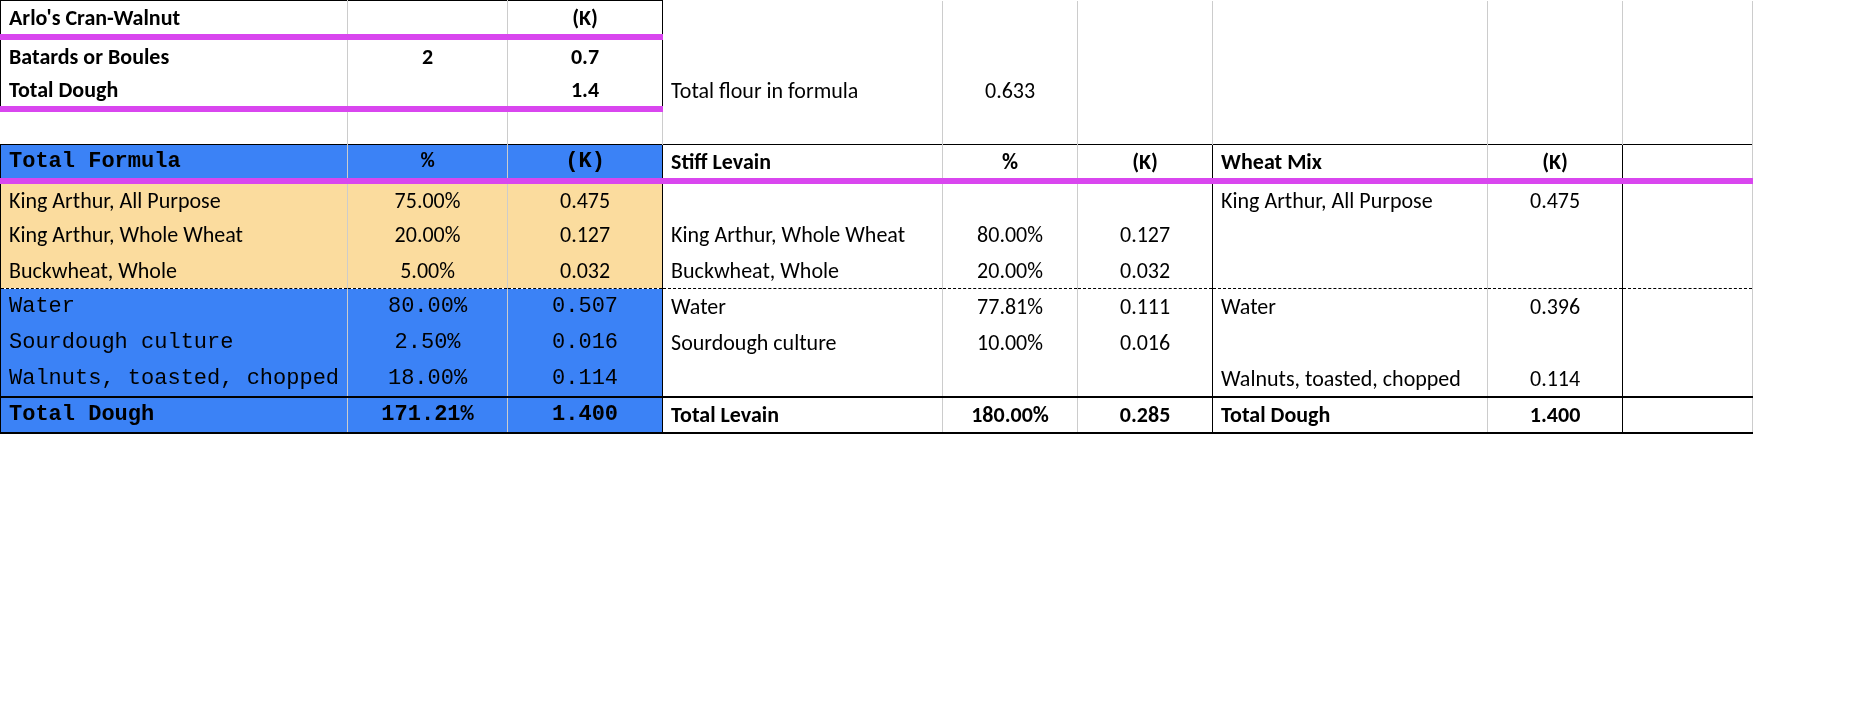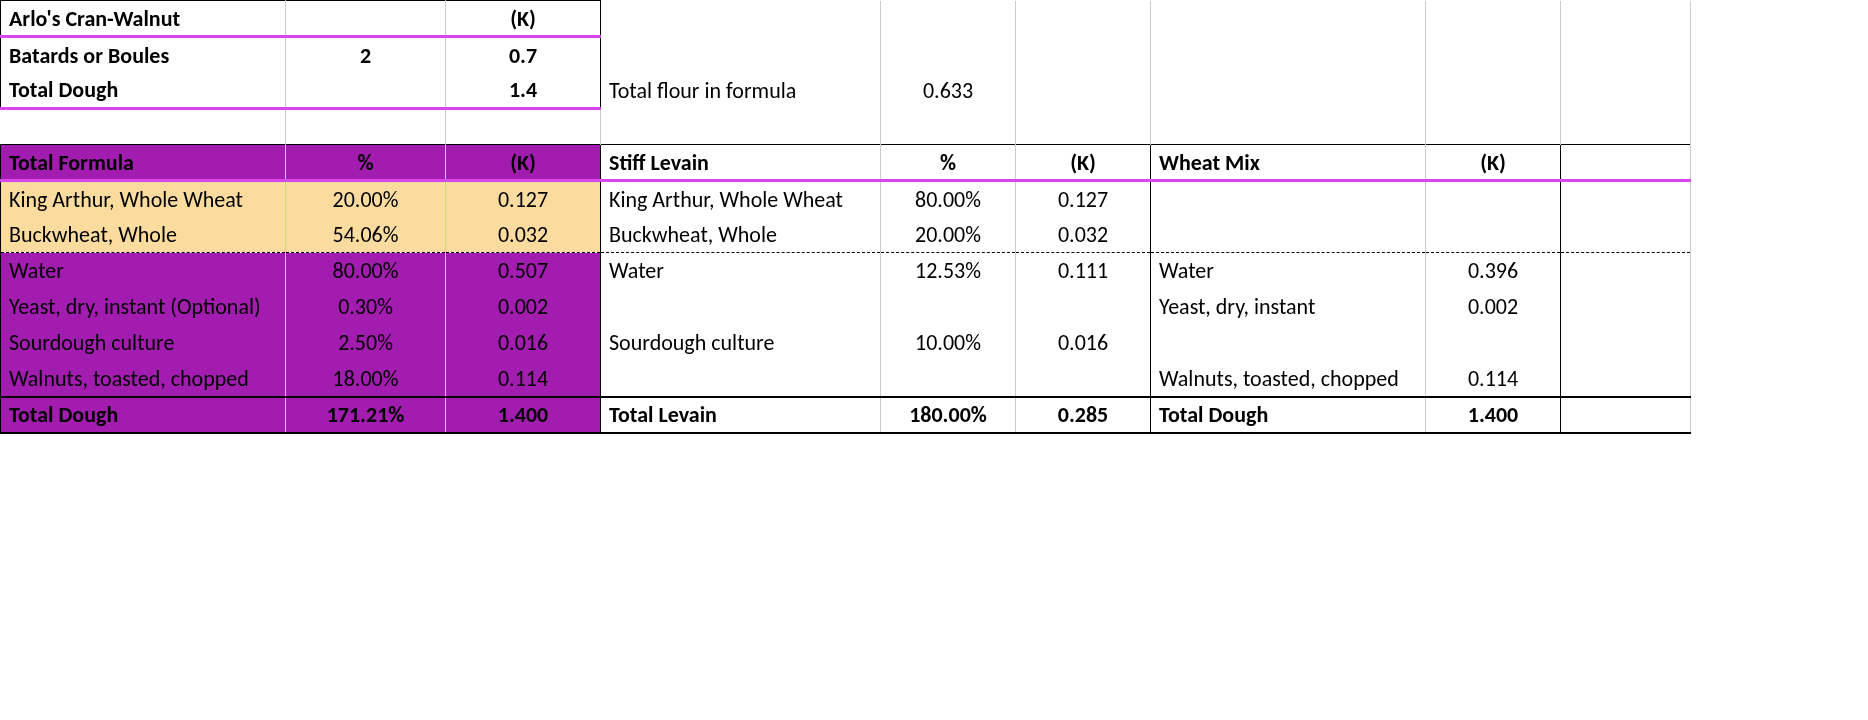--- a/index.html
+++ b/index.html
@@ -27,25 +27,25 @@
   .w3 { width: 155px; }
   .w4 { width: 280px; }
   .w5 { width: 135px; }
   .w6 { width: 135px; }
   .w7 { width: 275px; }
   .w8 { width: 135px; }
   .w9 { width: 130px; }
 
   .c  { text-align: center; }
   .b  { font-weight: bold; }
-  .lblue { background: #a21caf; }
+  .lblue { background: #3b82f6; font-family: Liberation Mono, monospace; }
   .tan   { background: #fbdc9e; }
 
   .bd-top    { border-top: 1px solid #000; }
-  .bd-bot    { border-bottom: 3px solid #d946ef; }
+  .bd-bot    { border-bottom: 6px solid #d946ef; }
   .bd-left   { border-left: 1px solid #000; }
   .bd-right  { border-right: 1px solid #000; }
   .bd-top2   { border-top: 2px solid #000; }
   .bd-bot2   { border-bottom: 2px solid #000; }
   .bd-bot-dash { border-bottom: 1px dashed #000; }
 </style>
 </head>
 <body>
 
 <table>
@@ -113,69 +113,69 @@
     <td class="b c lblue bd-top bd-bot">%</td>
     <td class="b c lblue bd-top bd-right bd-bot">(K)</td>
     <td class="b bd-top bd-left bd-bot">Stiff Levain</td>
     <td class="b c bd-top bd-bot">%</td>
     <td class="b c bd-top bd-right bd-bot">(K)</td>
     <td class="b bd-top bd-left bd-bot">Wheat Mix</td>
     <td class="b c bd-top bd-right bd-bot">(K)</td>
     <td class="bd-top bd-bot"></td>
   </tr>
 
+  <tr>
+    <td class="tan bd-left">King Arthur, All Purpose</td>
+    <td class="c tan">75.00%</td>
+    <td class="c tan bd-right">0.475</td>
+    <td class="bd-left"></td>
+    <td class="c"></td>
+    <td class="c bd-right"></td>
+    <td class="bd-left">King Arthur, All Purpose</td>
+    <td class="c bd-right">0.475</td>
+    <td></td>
+  </tr>
 
   <tr>
     <td class="tan bd-left">King Arthur, Whole Wheat</td>
     <td class="c tan">20.00%</td>
     <td class="c tan bd-right">0.127</td>
     <td class="bd-left">King Arthur, Whole Wheat</td>
     <td class="c">80.00%</td>
     <td class="c bd-right">0.127</td>
     <td class="bd-left"></td>
     <td class="c bd-right"></td>
     <td></td>
   </tr>
 
   <tr>
     <td class="tan bd-left bd-bot-dash">Buckwheat, Whole</td>
-    <td class="c tan bd-bot-dash">54.06%</td>
+    <td class="c tan bd-bot-dash">5.00%</td>
     <td class="c tan bd-right bd-bot-dash">0.032</td>
     <td class="bd-left bd-bot-dash">Buckwheat, Whole</td>
     <td class="c bd-bot-dash">20.00%</td>
     <td class="c bd-right bd-bot-dash">0.032</td>
     <td class="bd-left bd-bot-dash"></td>
     <td class="c bd-right bd-bot-dash"></td>
     <td class="bd-bot-dash"></td>
   </tr>
 
   <tr>
     <td class="lblue bd-left">Water</td>
     <td class="c lblue">80.00%</td>
     <td class="c lblue bd-right">0.507</td>
     <td class="bd-left">Water</td>
-    <td class="c">12.53%</td>
+    <td class="c">77.81%</td>
     <td class="c bd-right">0.111</td>
     <td class="bd-left">Water</td>
     <td class="c bd-right">0.396</td>
     <td></td>
   </tr>
 
 
-  <tr>
-    <td class="lblue bd-left">Yeast, dry, instant (Optional)</td>
-    <td class="c lblue">0.30%</td>
-    <td class="c lblue bd-right">0.002</td>
-    <td class="bd-left"></td>
-    <td class="c"></td>
-    <td class="c bd-right"></td>
-    <td class="bd-left">Yeast, dry, instant</td>
-    <td class="c bd-right">0.002</td>
-    <td></td>
-  </tr>
 
   <tr>
     <td class="lblue bd-left">Sourdough culture</td>
     <td class="c lblue">2.50%</td>
     <td class="c lblue bd-right">0.016</td>
     <td class="bd-left">Sourdough culture</td>
     <td class="c">10.00%</td>
     <td class="c bd-right">0.016</td>
     <td class="bd-left"></td>
     <td class="c bd-right"></td>

